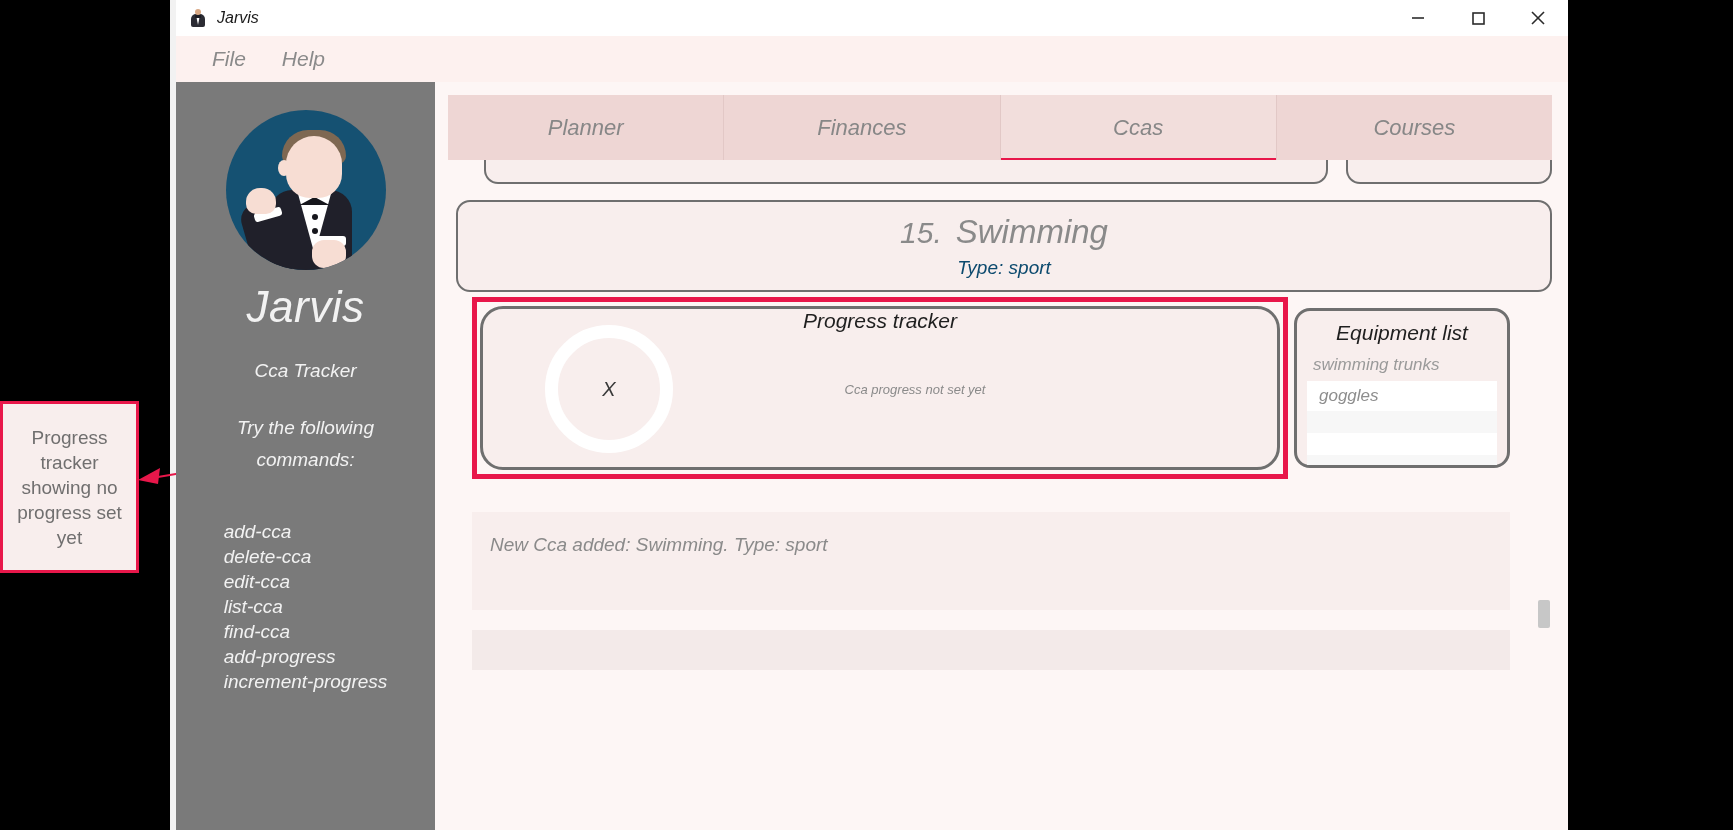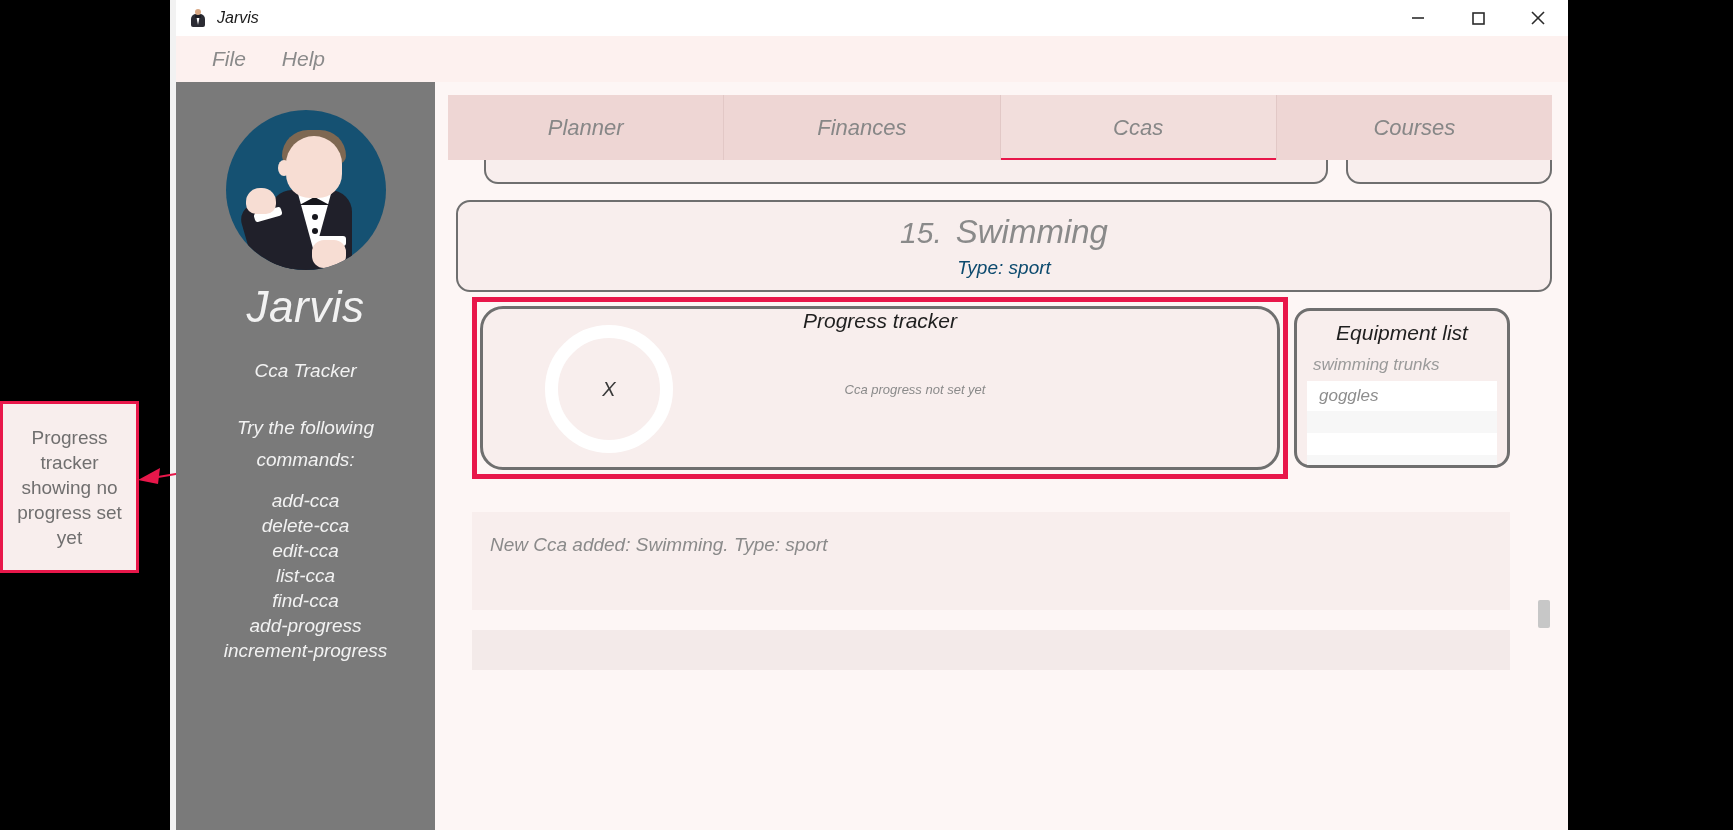--- a/index.html
+++ b/index.html
@@ -138,21 +138,21 @@
     letter-spacing: 0.5px;
   }
   .tracker-label {
     margin-top: 28px; font-size: 19px; color: #f2f2f2;
   }
   .try-label {
     margin-top: 30px; font-size: 19px; color: #f2f2f2;
     text-align: center; line-height: 32px; width: 200px;
   }
   .cmd-list {
-    margin-top: 12px; text-align: center;
+    margin-top: 43px; 
     display: flex; flex-direction: column; gap: 0;
   }
   .cmd { font-size: 19px; color: #f2f2f2; line-height: 25px; }
 
   
   .content {
     flex: 1 1 auto; position: relative;
     background: #fdf6f5;
     overflow: hidden;
   }

